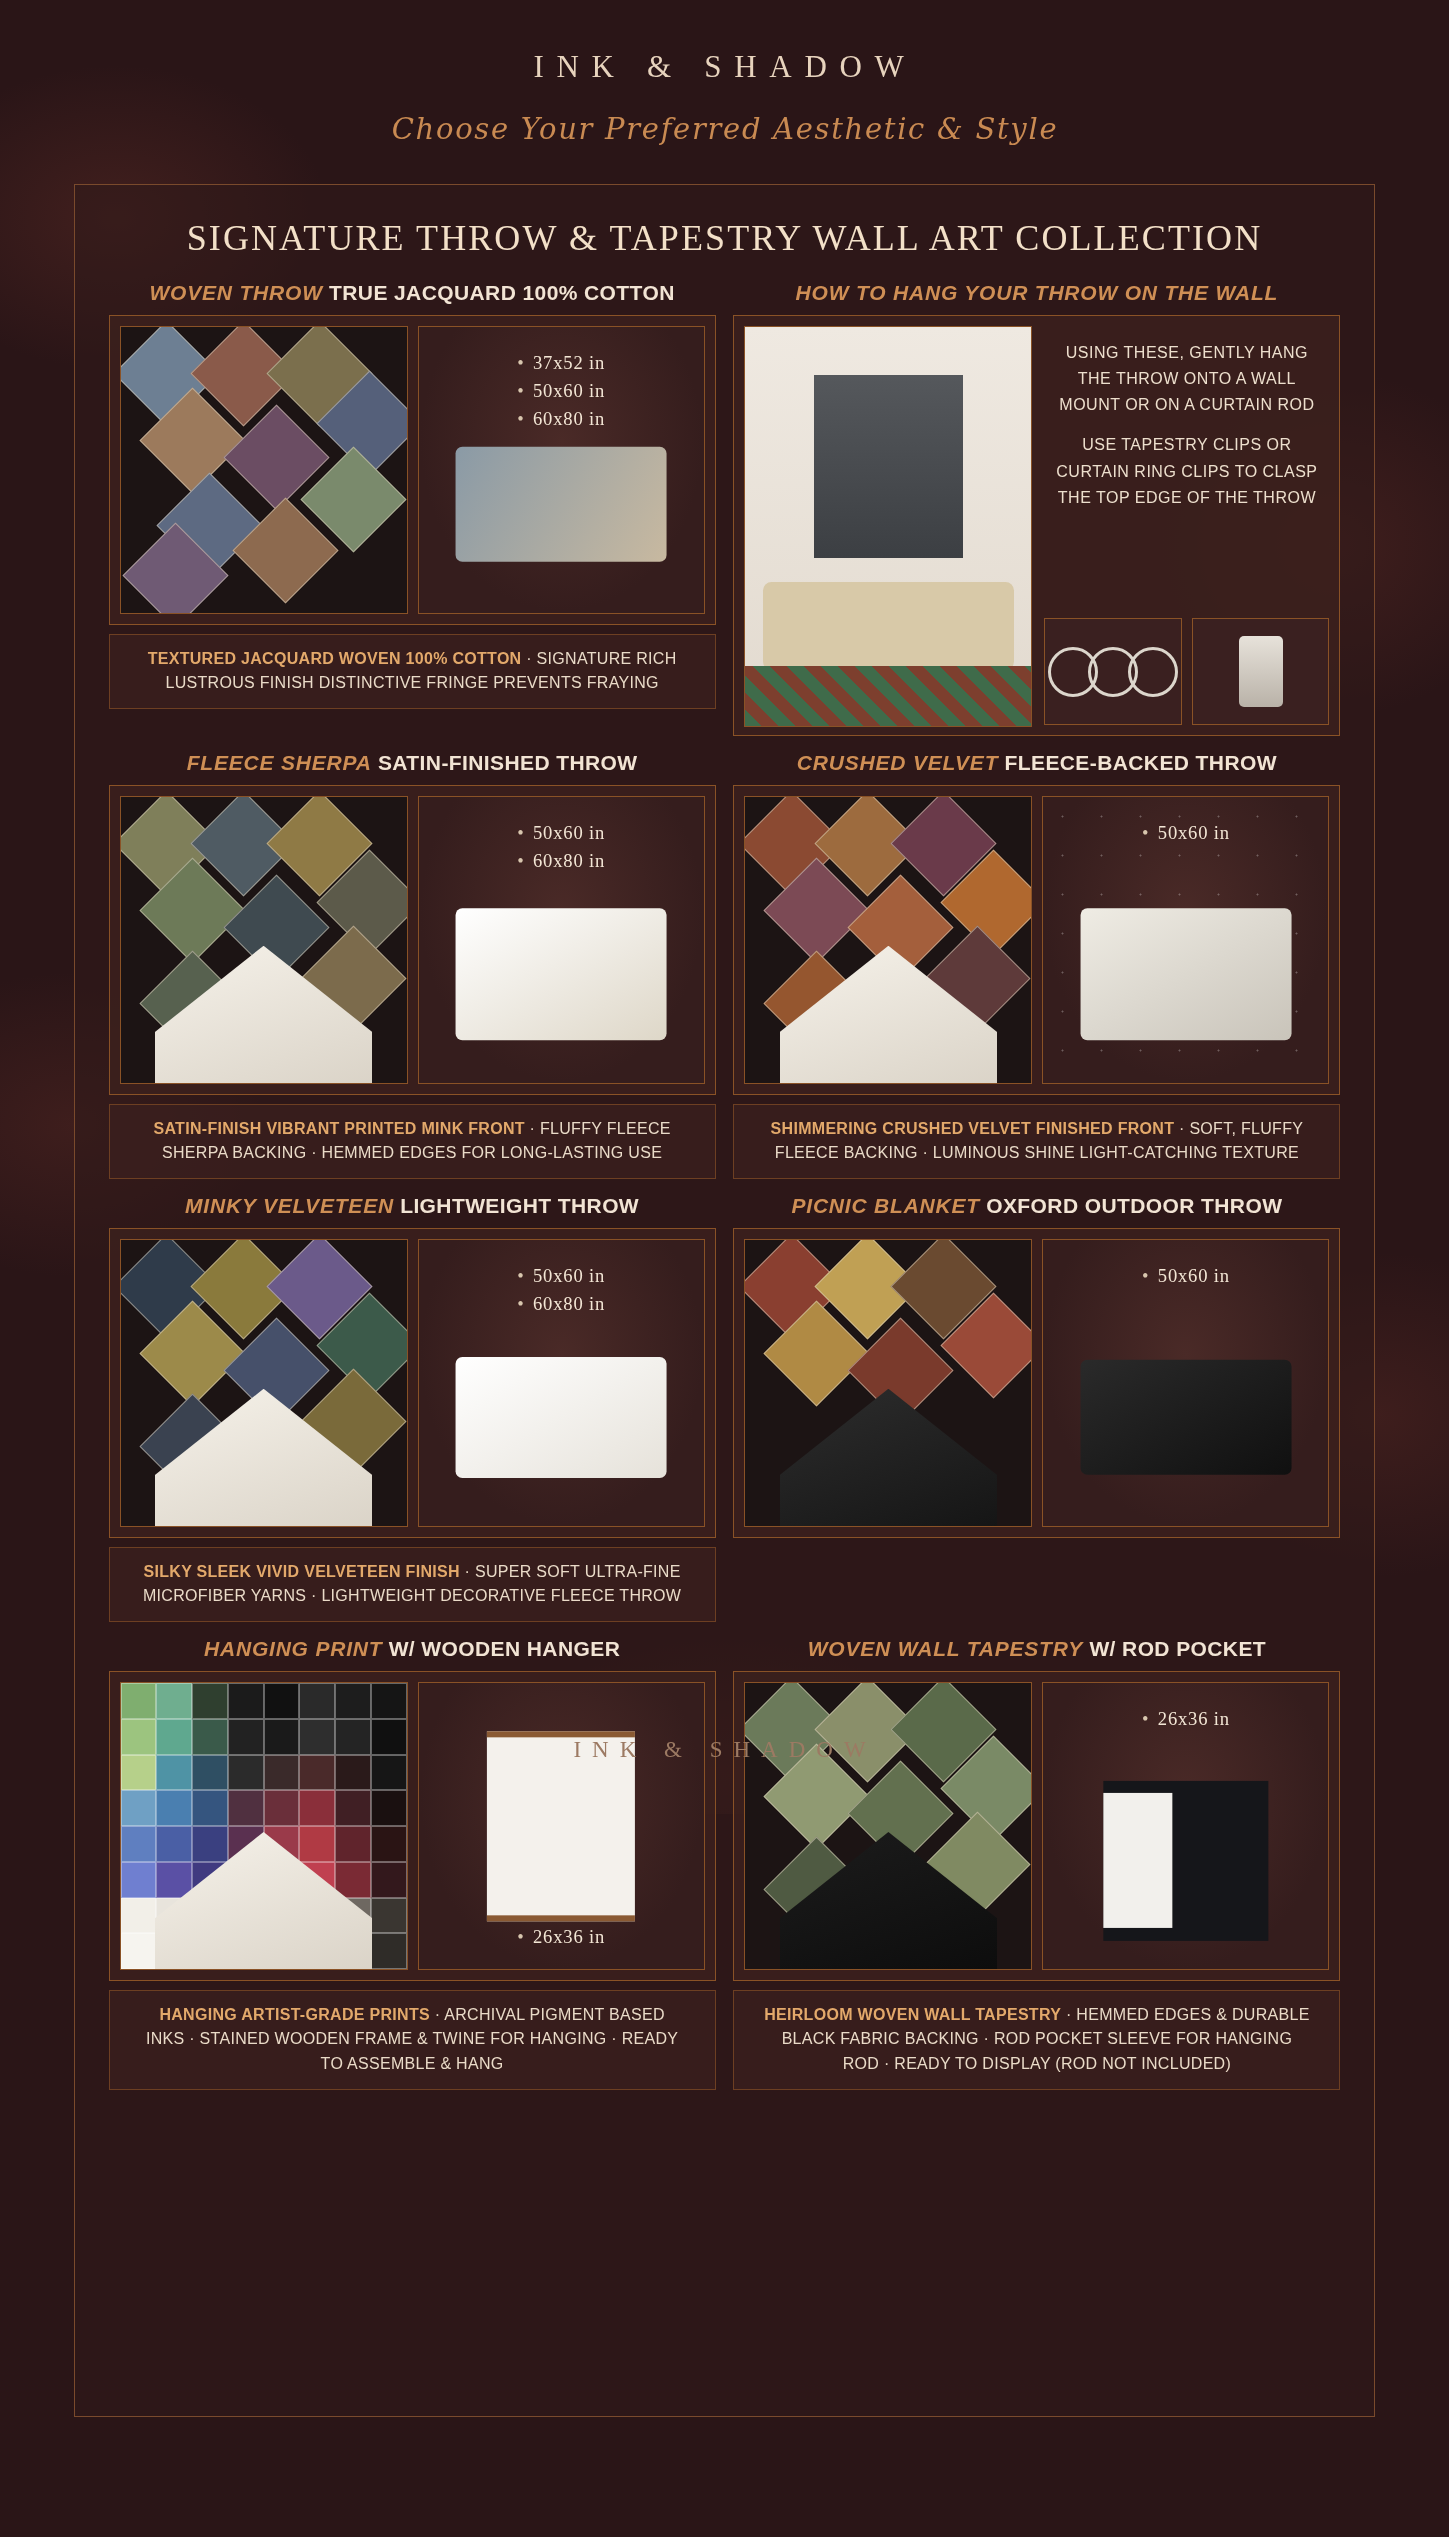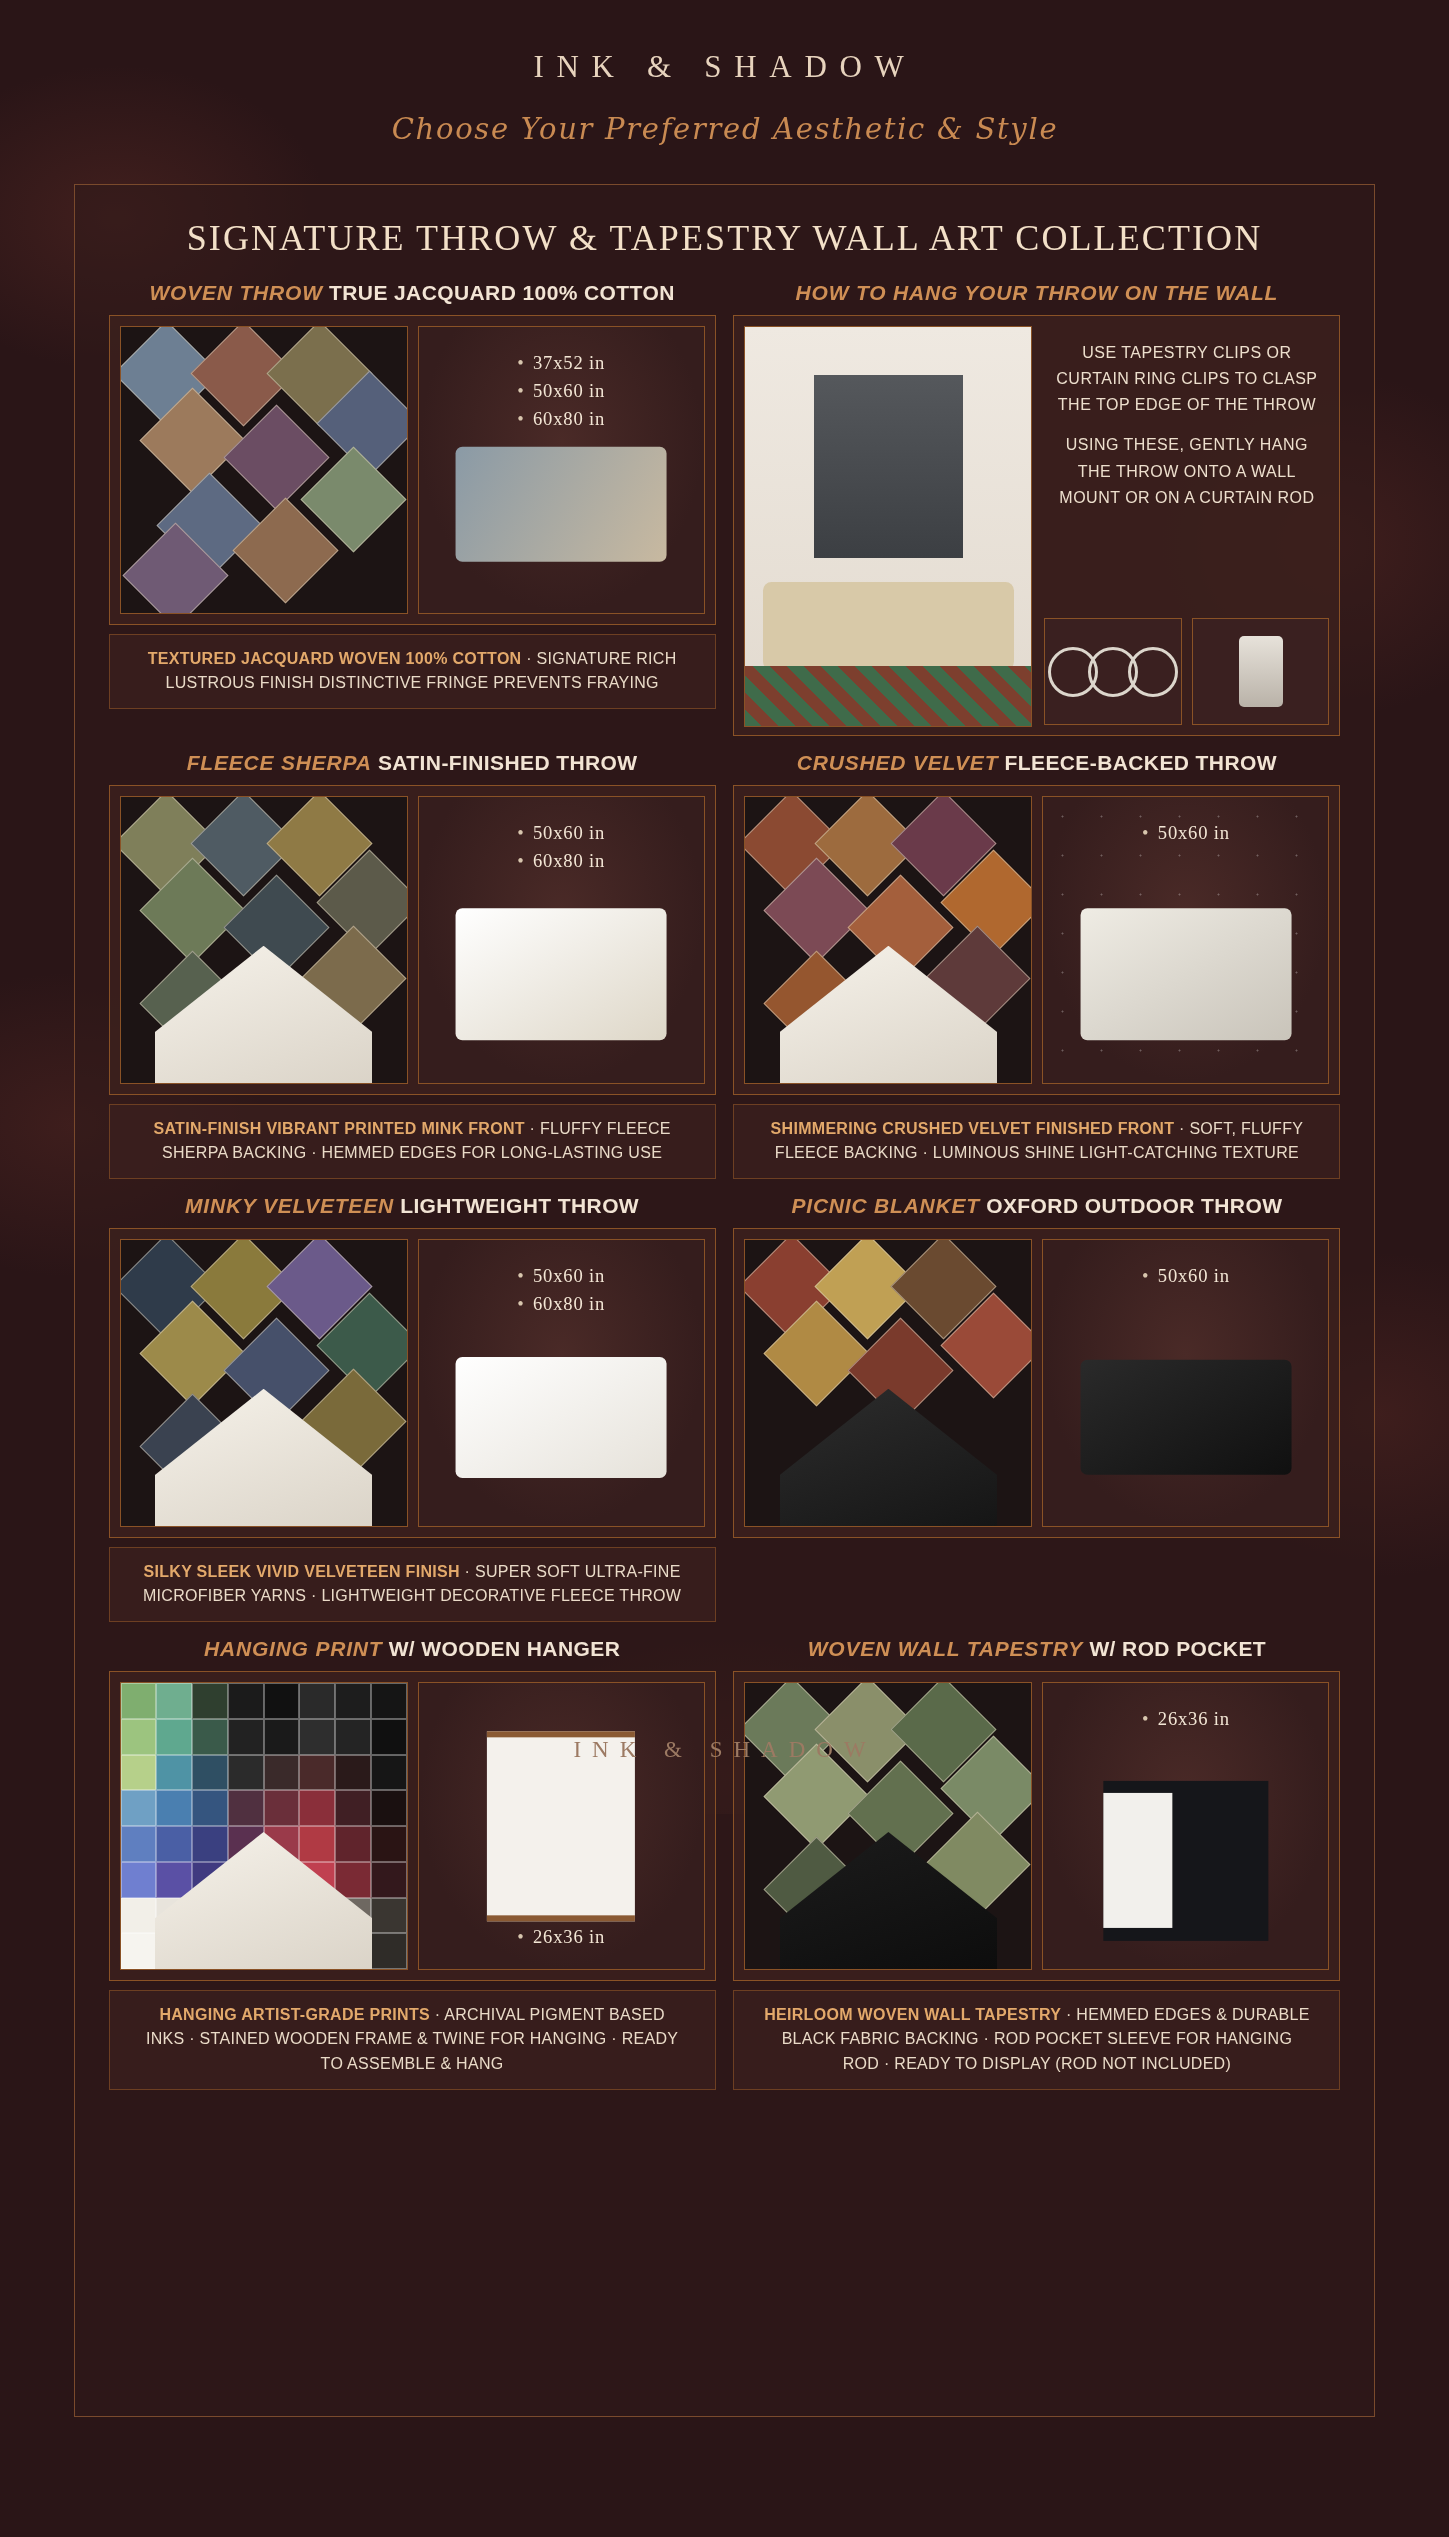--- a/index.html
+++ b/index.html
@@ -244,22 +244,22 @@
         </div>
         <div class="hang-wrap">
           <div class="hang-photo">
             <div class="wallscene"></div>
             <div class="wall-throw"></div>
             <div class="sofa"></div>
             <div class="rug"></div>
           </div>
           <div class="hang-right">
             <div class="hang-text">
+              <p>USING THESE, GENTLY HANG THE THROW ONTO A WALL MOUNT OR ON A CURTAIN ROD</p>
               <p>USE TAPESTRY CLIPS OR CURTAIN RING CLIPS TO CLASP THE TOP EDGE OF THE THROW</p>
-              <p>USING THESE, GENTLY HANG THE THROW ONTO A WALL MOUNT OR ON A CURTAIN ROD</p>
             </div>
             <div class="hang-icons">
               <div class="hang-icon-box">
                 <span class="ring"></span>
                   <span class="ring"></span>
                   <span class="ring"></span>
               </div>
               <div class="hang-icon-box">
                 <span class="clipshape"></span>
               </div>

